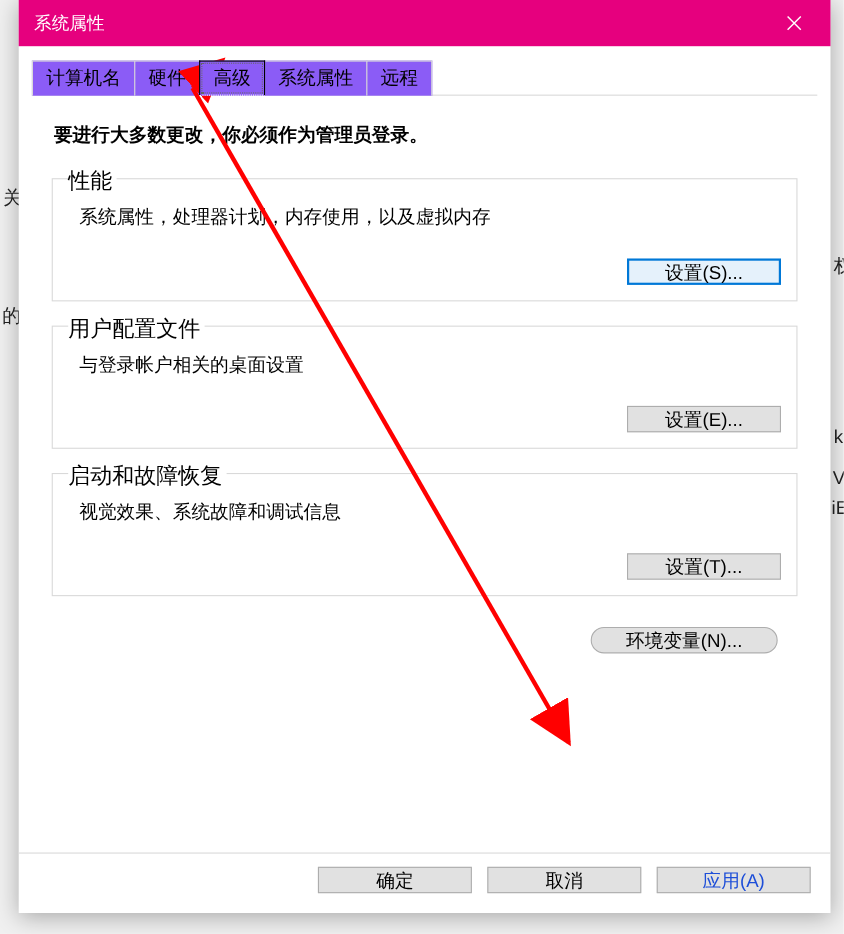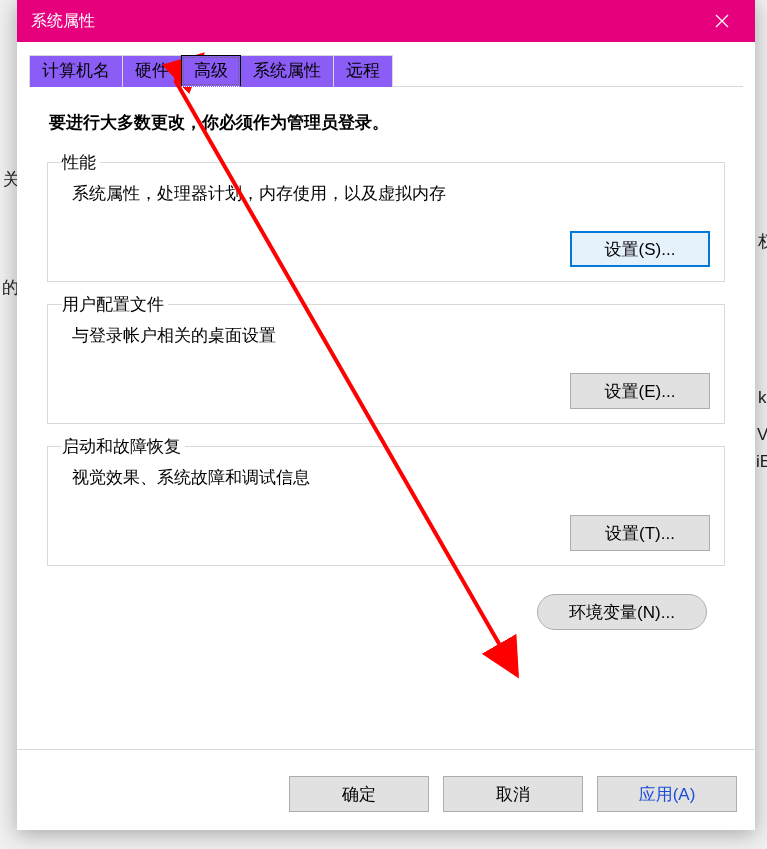--- a/index.html
+++ b/index.html
@@ -37,35 +37,35 @@
     outline: 1px dotted #666; outline-offset: -3px;
   }
   .tabbody { padding: 24px 18px 8px 18px; font-size: 17px; color:#000; }
   .notice { margin: 0 0 28px 2px; font-weight: bold; }
   .group {
     border: 1px solid #d9d9d9; padding: 0 14px 14px 14px; margin-bottom: 22px;
     position: relative;
   }
   .group-title {
     position: relative; top: -12px; background: #fff; display: inline-block;
-    padding: 0 4px 0 0; font-size: 17px; text-align: center;
+    padding: 0 4px 0 0; font-size: 20px; text-align: center;
   }
   .group-desc { margin: -4px 0 26px 10px; }
   .btnrow { display:flex; justify-content:flex-end; }
   .btn {
-    min-width: 140px; height: 36px; border: 1px solid #adadad;
+    min-width: 140px; height: 24px; border: 1px solid #adadad;
     background: #e1e1e1; font-size: 17px; cursor: pointer; padding: 0 18px;
   }
   .btn.blue {
     border: 2px solid #0078d7; background: #e5f1fb;
   }
   .btn.disabled { color: #1d4ed8; cursor: default; }
   .envrow { display:flex; justify-content:flex-end; padding: 6px 18px 0 0; }
   .bottombar {
-    border-top: 1px solid #d9d9d9; padding: 26px 18px 18px 0;
+    border-top: 1px solid #d9d9d9; padding: 12px 18px 18px 0;
     display:flex; justify-content:flex-end; gap: 14px;
   }
   .arrow-overlay { position:absolute; left:0; top:0; width:738px; height:830px; pointer-events:none; }
 </style>
 </head>
 <body>
 
 <div class="bg-fragments">
   <span style="left:3px; top:168px;">关</span>
   <span style="left:2px; top:276px;">的</span>

